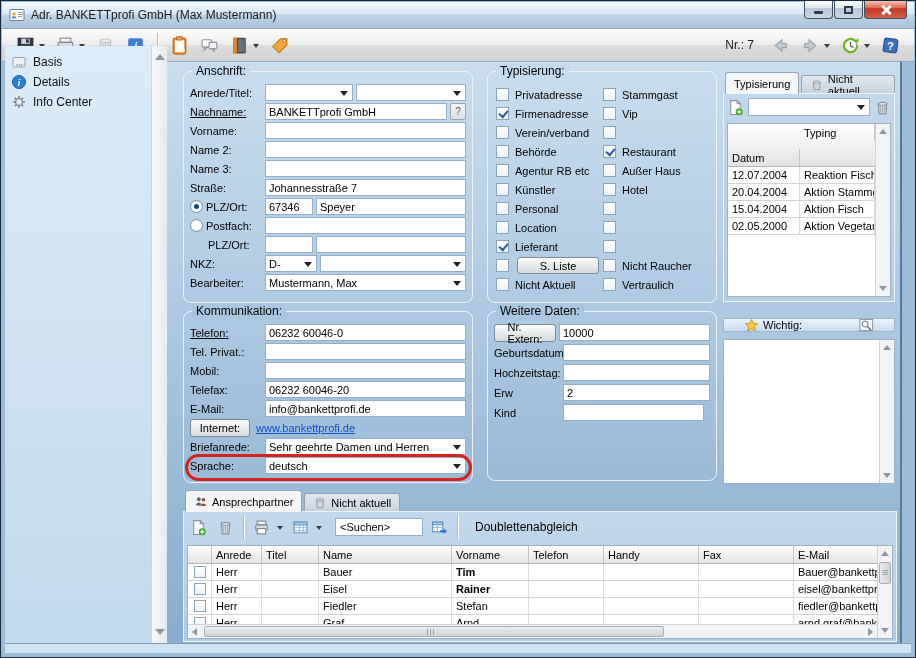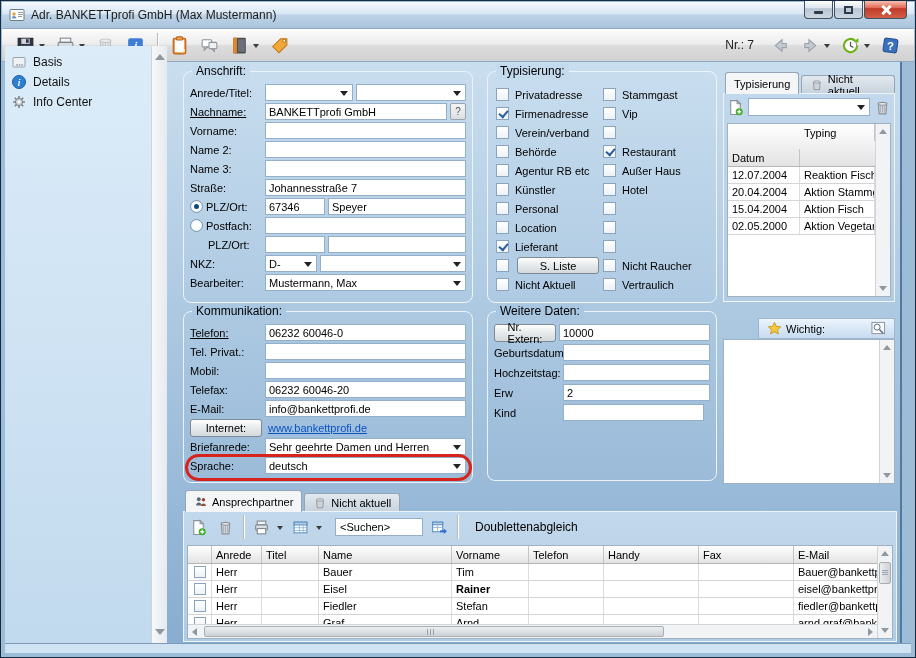--- a/index.html
+++ b/index.html
@@ -52,21 +52,21 @@
   .lg-mid{background:#a9c7e1;}
   .g-rows{position:absolute;inset:12px 6px 2px 6px;display:flex;flex-direction:column;gap:2px;}
   .row{display:flex;align-items:center;height:17px;gap:3px;}
   .lbl{width:72px;flex:none;font-size:11px;color:#000;}
   .lbl.u{text-decoration:underline;}
   .ind{padding-left:18px;}
   .fld{height:17px;background:#fff;border:1px solid #93afc9;font-size:11px;color:#000;
     display:flex;align-items:center;padding:0 3px;overflow:hidden;white-space:nowrap;flex:1;}
   .sel{position:relative;padding-right:16px;}
   .sel::after{content:"";position:absolute;right:4px;top:6px;border:4px solid transparent;border-top:5px solid #222;}
-  .w-sm{flex:none;width:60px;}
+  .w-sm{flex:none;width:48px;}
   .w-nk{flex:none;width:52px;}
   .w-an{flex:none;width:88px;}
   .qbtn{flex:none;width:16px;height:17px;border:1px solid #98a4b0;border-radius:2px;
     background:linear-gradient(#f5f5f5,#dcdfe2);font-size:10px;color:#555;display:flex;align-items:center;justify-content:center;}
   .cb{width:13px;height:13px;flex:none;background:linear-gradient(#fff,#edf2f7);border:1px solid #8aa4bd;position:relative;}
   .cb.checked::after{content:"";position:absolute;left:2px;top:2px;width:7px;height:4px;
     border-left:2px solid #2b5d9e;border-bottom:2px solid #2b5d9e;transform:rotate(-50deg);}
   .rad{width:13px;height:13px;flex:none;border-radius:50%;background:radial-gradient(#fff 40%,#dbe6ef);border:1px solid #7d97b0;position:relative;}
   .rad.on::after{content:"";position:absolute;left:3px;top:3px;width:5px;height:5px;border-radius:50%;background:#0e4a75;}
   .btn{border:1px solid #7d8a97;border-radius:3px;background:linear-gradient(#fefefe,#e9eced 45%,#d4d9dd);
@@ -92,22 +92,22 @@
   .hc{padding:1px 4px;border-right:1px solid #c4c4c4;height:17px;display:flex;align-items:center;overflow:hidden;white-space:nowrap;}
   .g-row{display:flex;border-bottom:1px solid #d4d4d4;flex:none;}
   .gc{padding:0 4px;border-right:1px solid #dcdcdc;height:16px;display:flex;align-items:center;overflow:hidden;white-space:nowrap;}
   .vsb{width:15px;flex:none;background:#f1f3f5;border-left:1px solid #cfd4d9;position:relative;}
   .vup,.vdn{position:absolute;left:3px;width:0;height:0;border:4px solid transparent;}
   .vup{top:5px;border-bottom:5px solid #8f979f;border-top:none;}
   .vdn{bottom:5px;border-top:5px solid #8f979f;border-bottom:none;}
   .vthumb{position:absolute;left:1px;top:16px;width:12px;height:22px;background:linear-gradient(90deg,#eceef0,#cdd2d6);border:1px solid #a8aeb4;border-radius:2px;}
   .vthumb::after{content:"";position:absolute;left:2px;top:7px;right:2px;height:6px;
     background:repeating-linear-gradient(#9aa2ab 0 1px,transparent 1px 2px);}
-  .wichtig-head{height:21px;background:linear-gradient(#ecf4fc,#c6dbf0);border:1px solid #9fb6cc;
-    display:flex;align-items:center;gap:4px;padding:0 8px;font-size:11px;margin-left:35px;}
+  .wichtig-head{height:14px;background:linear-gradient(#ecf4fc,#c6dbf0);border:1px solid #9fb6cc;
+    display:flex;align-items:center;gap:4px;padding:0 20px;font-size:11px;}
   .wichtig-head svg{width:15px;height:15px;}
   .wspacer{flex:1;}
   .white-area{position:absolute;left:0;right:0;top:21px;bottom:0;background:#fff;border:1px solid #9fb2c4;display:flex;}
   .wa-fill{flex:1;}
   
   .c-toolbar{display:flex;align-items:center;gap:4px;padding:5px 6px;height:30px;}
   .c-toolbar svg{width:17px;height:17px;}
   .search{width:88px;height:18px;border:1px solid #93afc9;background:#fff;font-size:11px;padding:0 4px;font-family:"Liberation Sans",sans-serif;}
   .dbl-label{font-size:12px;color:#000;margin-left:8px;}
   .hsb{height:14px;background:#f1f3f5;border-top:1px solid #cfd4d9;position:relative;flex:none;}
@@ -521,21 +521,21 @@
         </div>
         <div class="row">
           <span class="lbl">Telefax:</span>
           <div class="fld">06232 60046-20</div>
         </div>
         <div class="row">
           <span class="lbl">E-Mail:</span>
           <div class="fld">info@bankettprofi.de</div>
         </div>
         <div class="row">
-          <div class="btn" style="width:72px;flex:none;">Internet:</div>
+          <div class="btn" style="width:60px;flex:none;">Internet:</div>
           <span class="link">www.bankettprofi.de</span>
         </div>
         <div class="row">
           <span class="lbl">Briefanrede:</span>
           <div class="fld sel">Sehr geehrte Damen und Herren</div>
         </div>
         <div class="row">
           <span class="lbl">Sprache:</span>
           <div class="fld sel">deutsch</div>
         </div>
@@ -670,21 +670,21 @@
                 <div class="hc" style="flex:1;border-right:none;">E-Mail</div>
               </div>
             <div id="ct-rows" style="flex:1;overflow:hidden;">
                 <div class="g-row">
                   <div class="gc cbcell">
                     <span class="cb cb-sm"></span>
                   </div>
                   <div class="gc" style="width:50px;flex:none;">Herr</div>
                   <div class="gc" style="width:57px;flex:none;"></div>
                   <div class="gc" style="width:133px;flex:none;">Bauer</div>
-                  <div class="gc" style="width:77px;flex:none;">Tim</div>
+                  <div class="gc" style="width:77px;flex:none;font-weight:bold;">Tim</div>
                   <div class="gc" style="width:75px;flex:none;"></div>
                   <div class="gc" style="width:95px;flex:none;"></div>
                   <div class="gc" style="width:95px;flex:none;"></div>
                   <div class="gc" style="flex:1;border-right:none;">Bauer@bankettpr</div>
                 </div>
                 <div class="g-row">
                   <div class="gc cbcell">
                     <span class="cb cb-sm"></span>
                   </div>
                   <div class="gc" style="width:50px;flex:none;">Herr</div>

